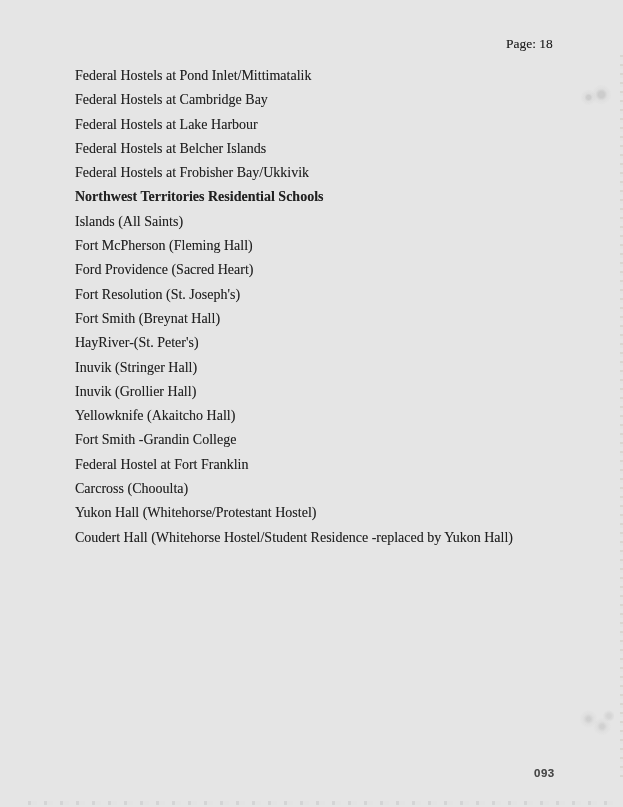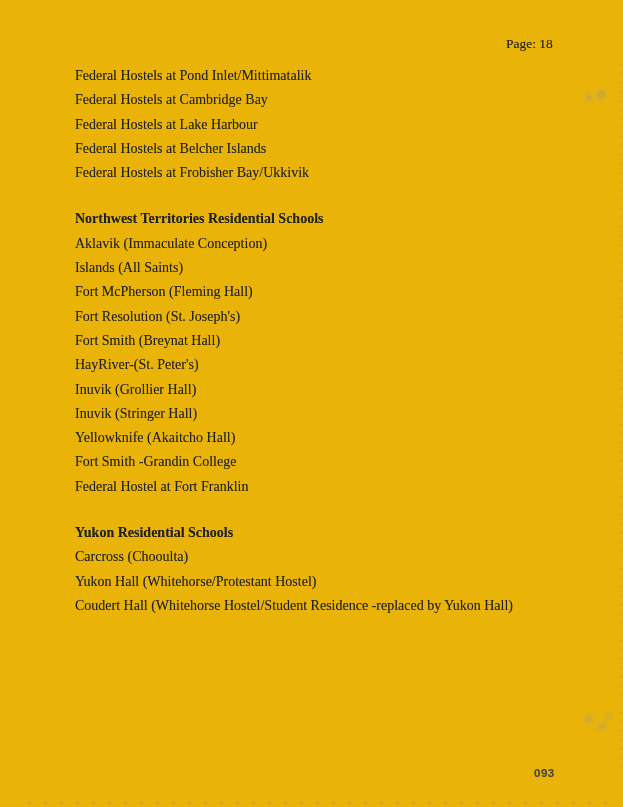--- a/index.html
+++ b/index.html
@@ -4,41 +4,40 @@
 <style>
   html, body {
     margin: 0;
     padding: 0;
     background: #ffffff;
   }
   .page {
     position: relative;
     width: 623px;
     height: 807px;
-    background: #eab308;
+    background: #e5e5e5;
     overflow: hidden;
     font-family: "Liberation Serif", "DejaVu Serif", serif;
     color: #212121;
   }
   .page-number {
     position: absolute;
     top: 36px;
     left: 506px;
     font-size: 13.5px;
     text-shadow: 0 0 0.5px rgba(40,40,40,0.35);
     white-space: nowrap;
   }
   .content {
     position: absolute;
     top: 64px;
     left: 75px;
     right: 30px;
   }
   .doc-section + .doc-section {
-    margin-top: 22px;
   }
   .sec-heading, .doc-line {
     margin: 0;
     padding: 0;
     height: 24.3px;
     line-height: 24.3px;
     font-size: 14px;
     font-weight: normal;
     white-space: nowrap;
     text-shadow: 0 0 0.5px rgba(40,40,40,0.35);
@@ -123,34 +122,33 @@
   <div class="content">
       <section class="doc-section">
         <p class="doc-line">Federal Hostels at Pond Inlet/Mittimatalik</p>
         <p class="doc-line">Federal Hostels at Cambridge Bay</p>
         <p class="doc-line">Federal Hostels at Lake Harbour</p>
         <p class="doc-line">Federal Hostels at Belcher Islands</p>
         <p class="doc-line">Federal Hostels at Frobisher Bay/Ukkivik</p>
       </section>
       <section class="doc-section">
         <h2 class="sec-heading">Northwest Territories Residential Schools</h2>
-        <p class="doc-line">Aklavik (Immaculate Conception)</p>
         <p class="doc-line">Islands (All Saints)</p>
         <p class="doc-line">Fort McPherson (Fleming Hall)</p>
+        <p class="doc-line">Ford Providence (Sacred Heart)</p>
         <p class="doc-line">Fort Resolution (St. Joseph's)</p>
         <p class="doc-line">Fort Smith (Breynat Hall)</p>
         <p class="doc-line">HayRiver-(St. Peter's)</p>
+        <p class="doc-line">Inuvik (Stringer Hall)</p>
         <p class="doc-line">Inuvik (Grollier Hall)</p>
-        <p class="doc-line">Inuvik (Stringer Hall)</p>
         <p class="doc-line">Yellowknife (Akaitcho Hall)</p>
         <p class="doc-line">Fort Smith -Grandin College</p>
         <p class="doc-line">Federal Hostel at Fort Franklin</p>
       </section>
       <section class="doc-section">
-        <h2 class="sec-heading">Yukon Residential Schools</h2>
         <p class="doc-line">Carcross (Chooulta)</p>
         <p class="doc-line">Yukon Hall (Whitehorse/Protestant Hostel)</p>
         <p class="doc-line">Coudert Hall (Whitehorse Hostel/Student Residence -replaced by Yukon Hall)</p>
       </section>
     </div>
 
   <div class="stamp">093</div>
 
   <div class="artifact-smudge-top"></div>
   <div class="artifact-smudge-bottom"></div>

